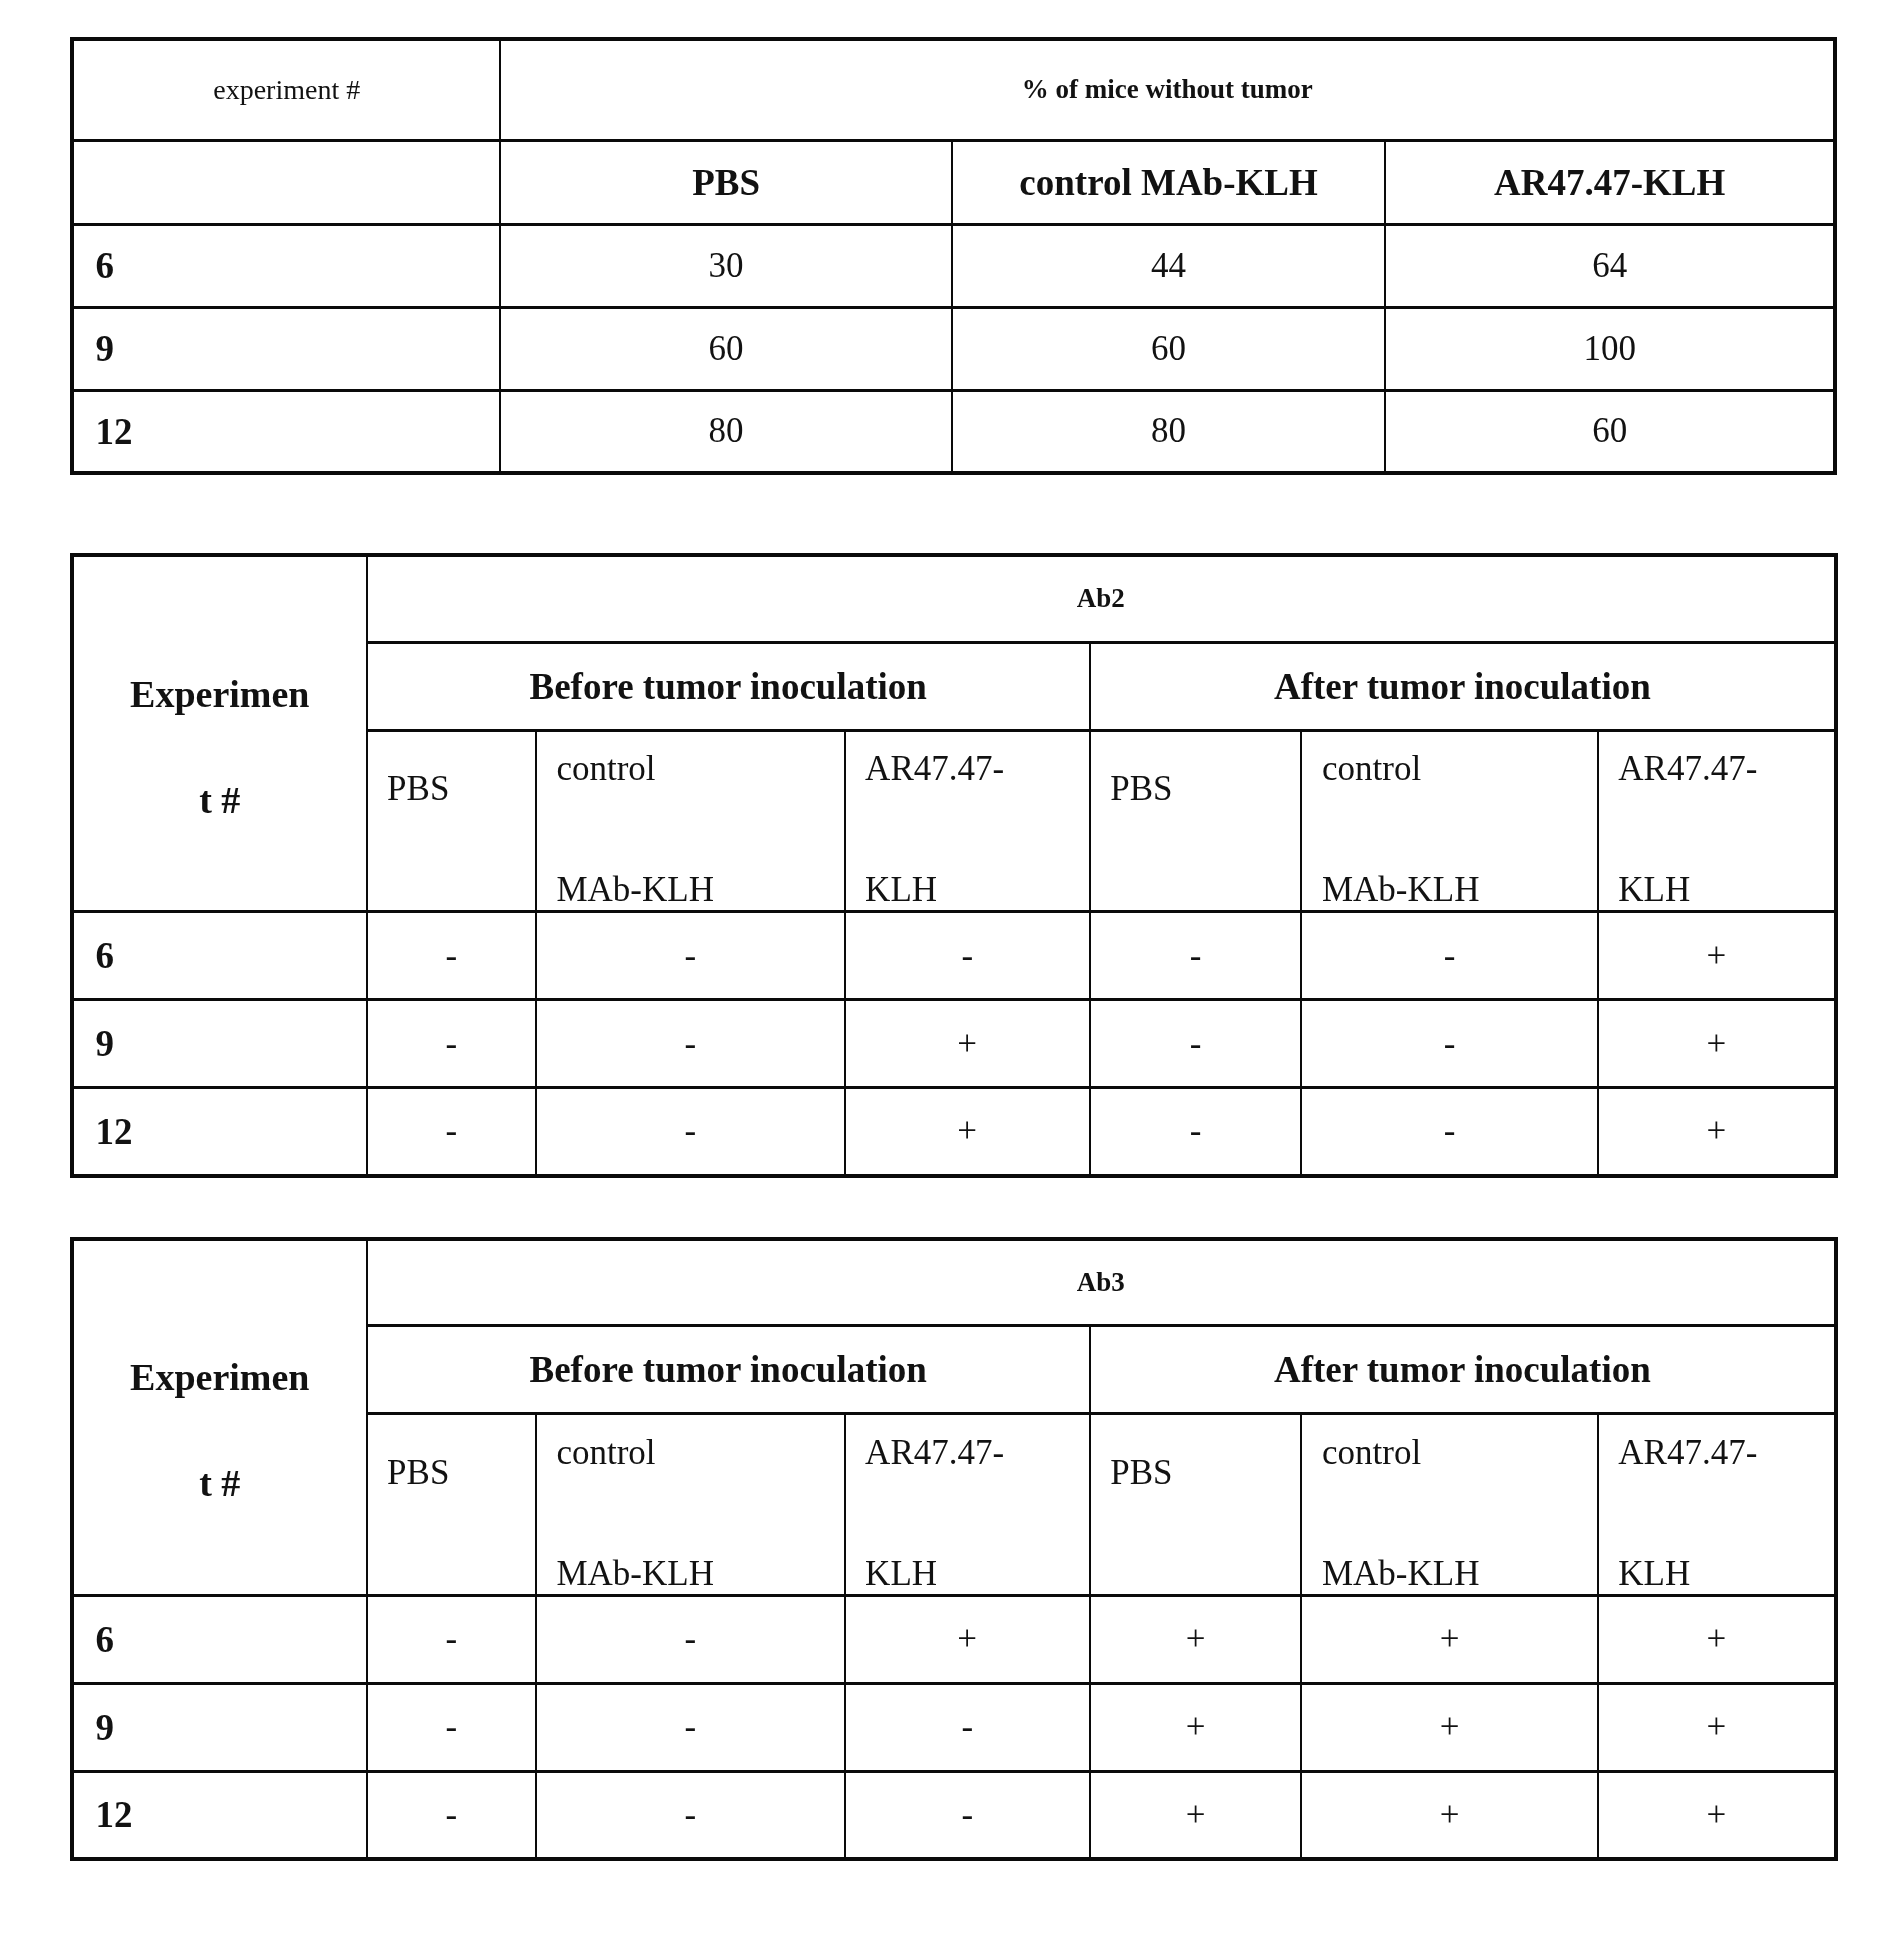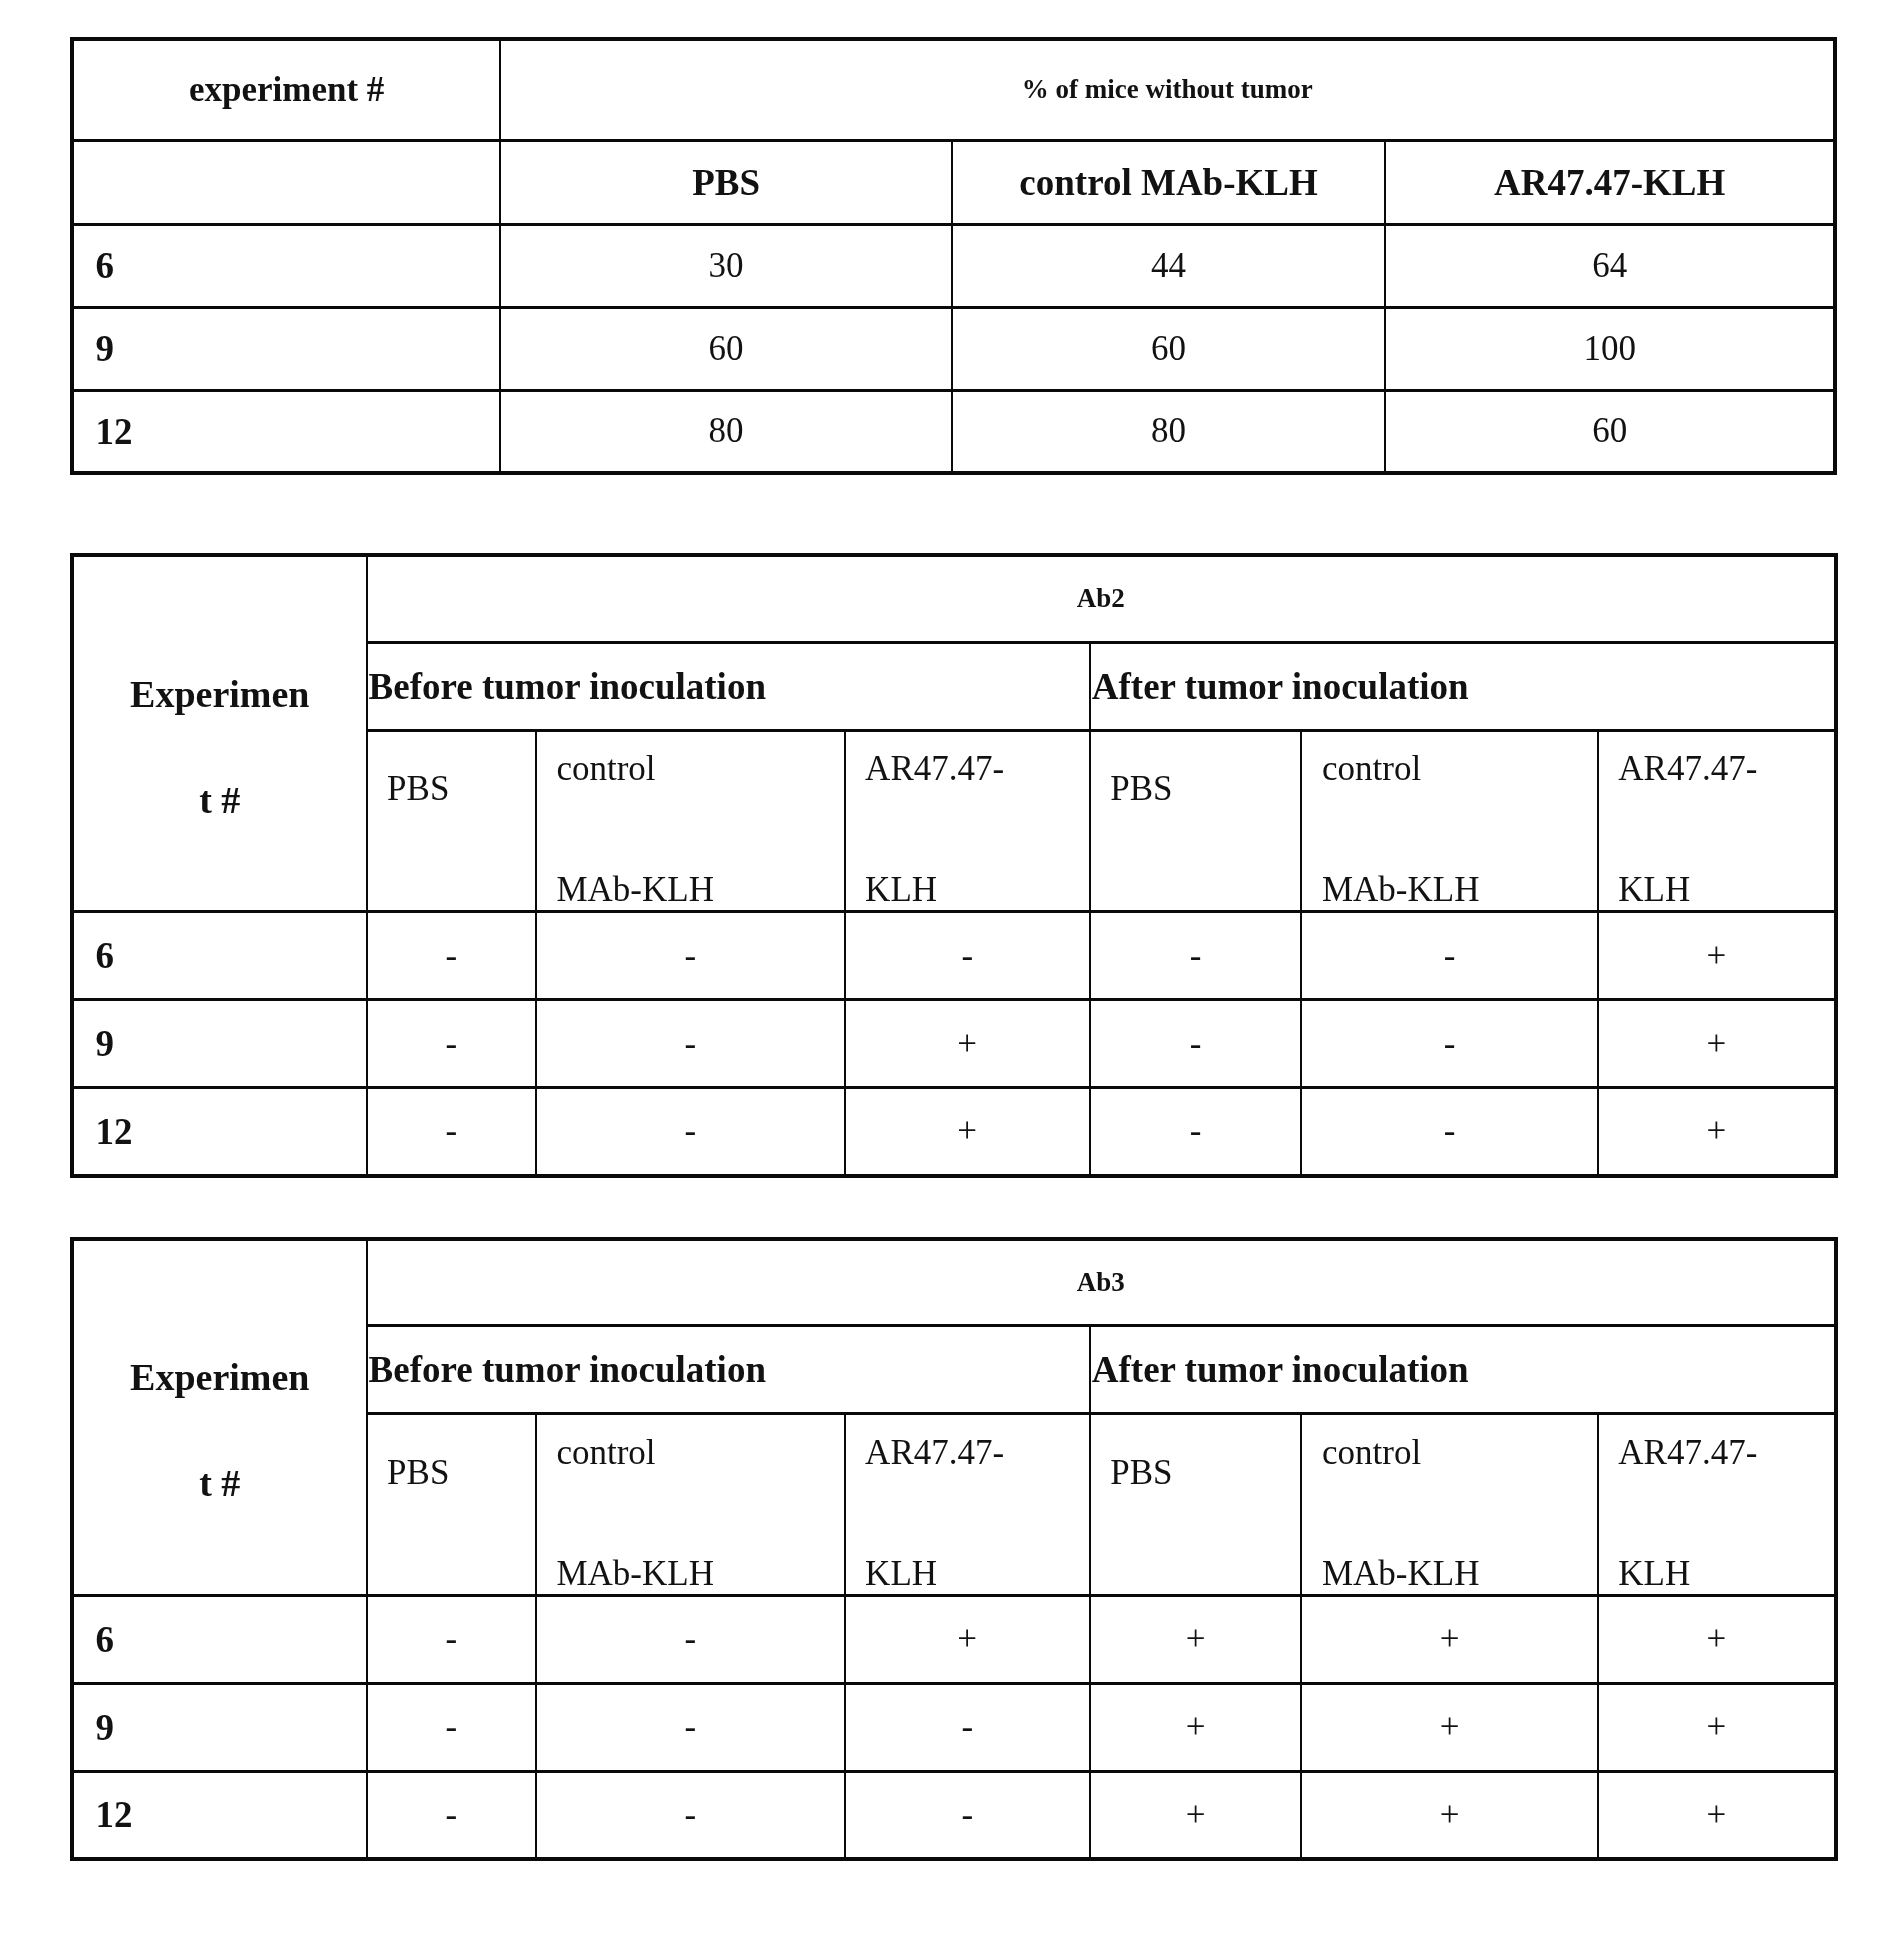--- a/index.html
+++ b/index.html
@@ -34,24 +34,24 @@
   .t1 tr.r-h1 { height: 101px; }
   .t1 tr.r-h2 { height: 84px; }
   .t1 tr.r-d  { height: 83px; }
 
   .t23 tr.r-g   { height: 87px; }
   .t23 tr.r-s   { height: 88px; }
   .t23 tr.r-sub { height: 170px; }
   .t23 tr.r-d   { height: 88px; }
 
   
-  .corner1 { font-size: 35px; font-weight: bold; text-align: center; }
+  .corner1 { font-size: 28px; font-weight: normal; text-align: center; }
   .group   { font-size: 27px; font-weight: bold; text-align: center; }
   .colhead { font-size: 37px; font-weight: bold; text-align: center; }
-  .section { font-size: 37px; font-weight: bold; text-align: left; }
+  .section { font-size: 37px; font-weight: bold; text-align: center; }
   .rowlabel{ font-size: 37px; font-weight: bold; text-align: left; padding-left: 21.5px; }
   .num     { font-size: 35px; text-align: center; }
   .pm      { font-size: 35px; text-align: center; }
 
   .corner2 { font-size: 38px; font-weight: bold; text-align: center; vertical-align: top; padding-top: 27px; }
   .corner2 .l2 { margin-top: 62px; }
 
   .sub { font-size: 35px; text-align: left; vertical-align: top; padding: 17.6px 3.9px 0 19.5px; }
   .sub .l2 { margin-top: 81px; }
 </style>

